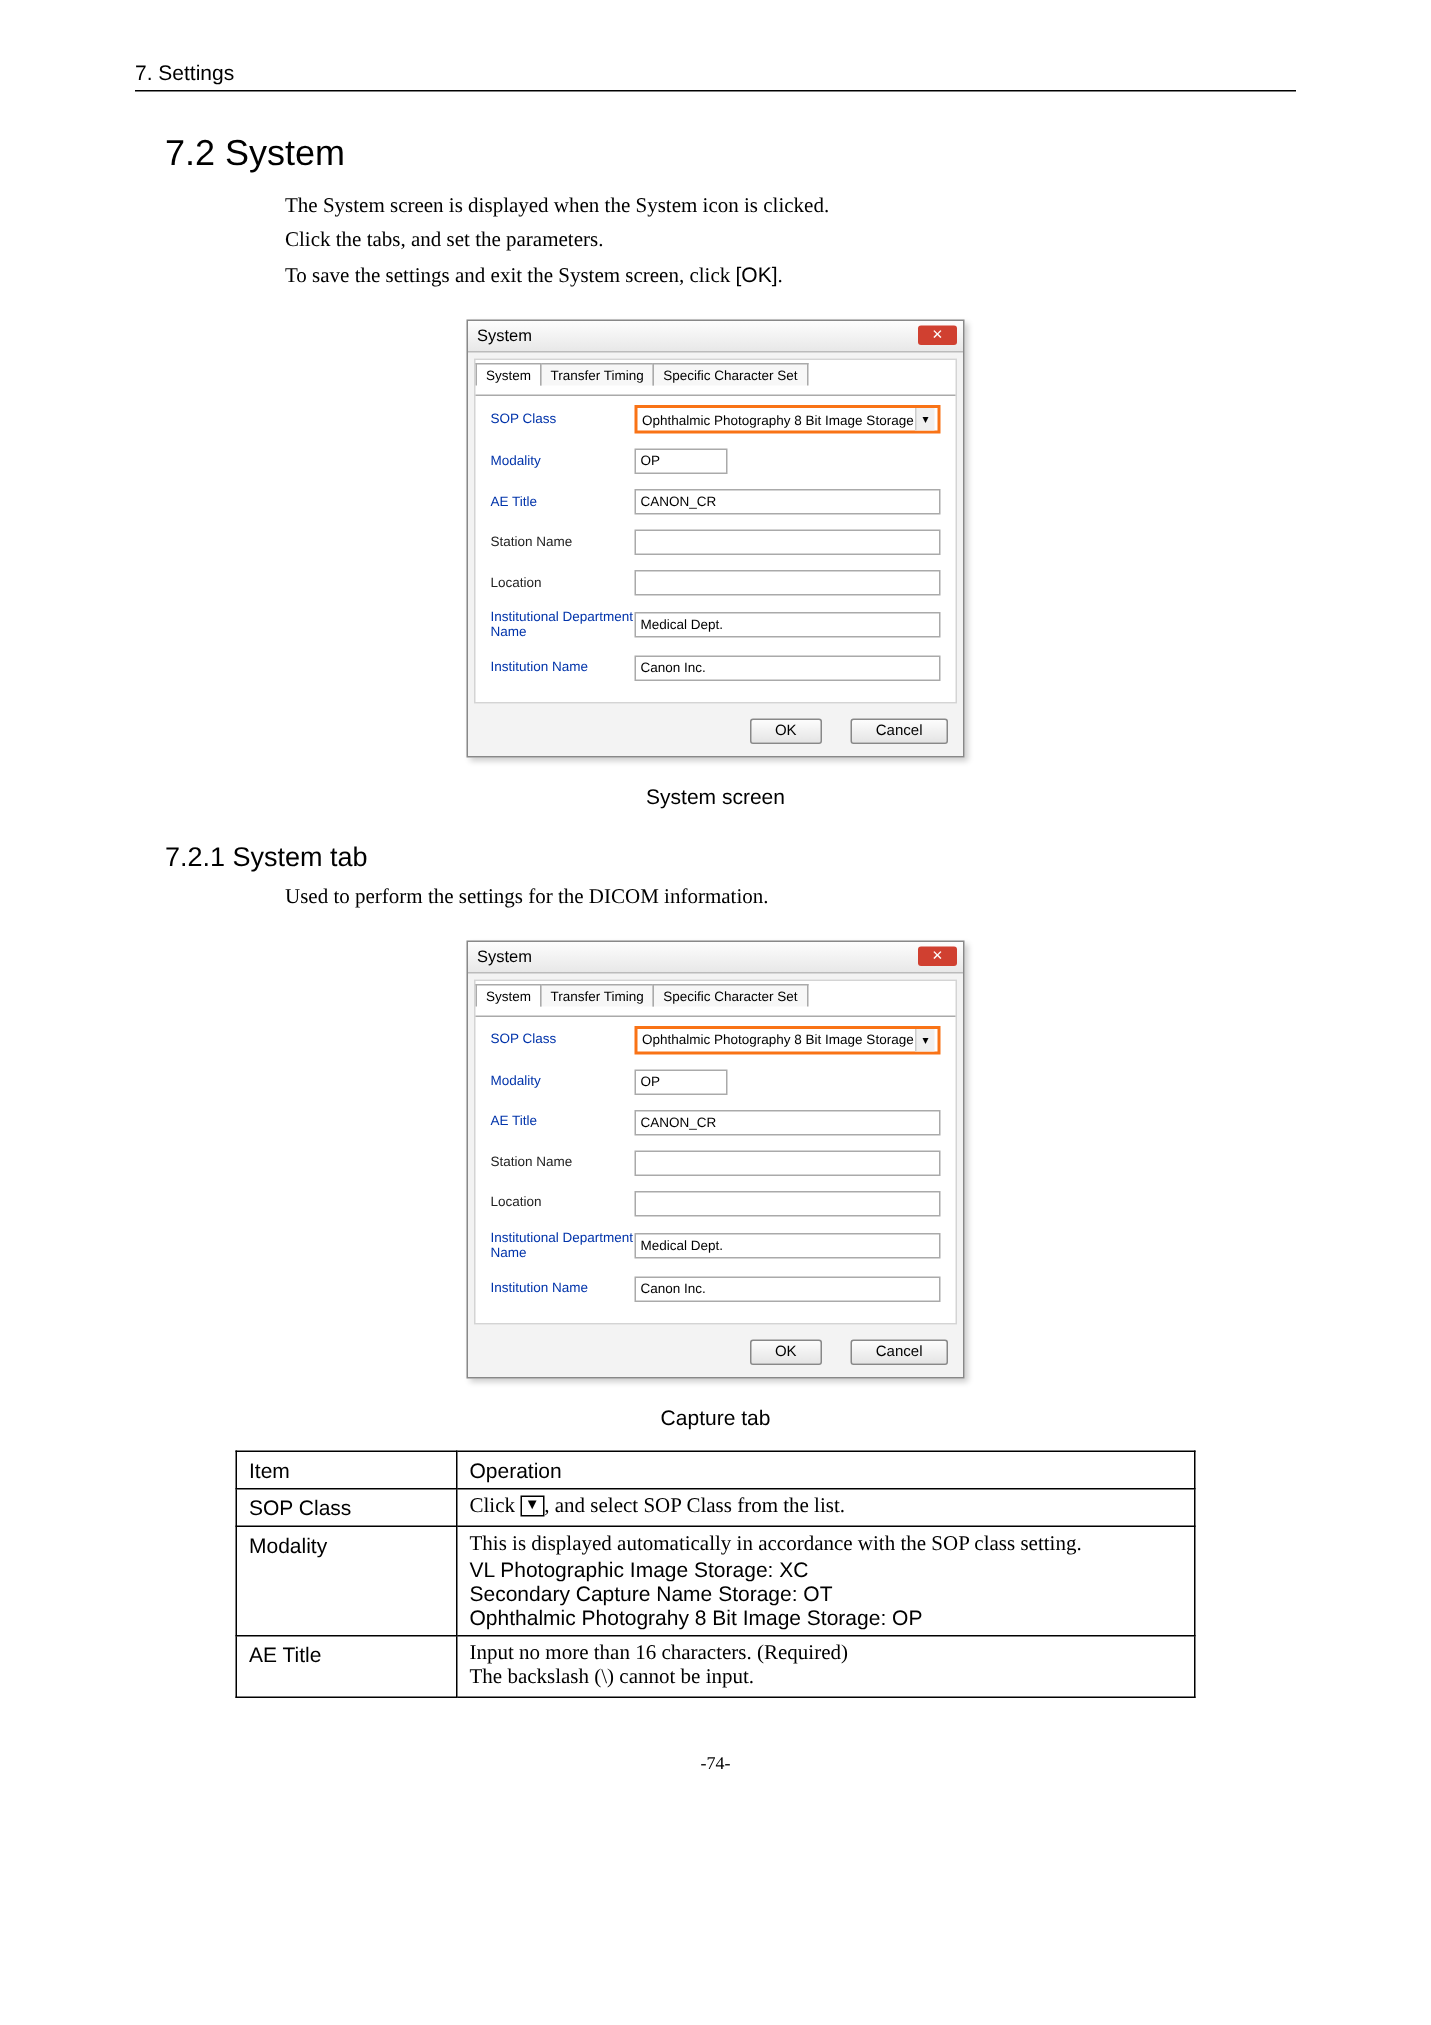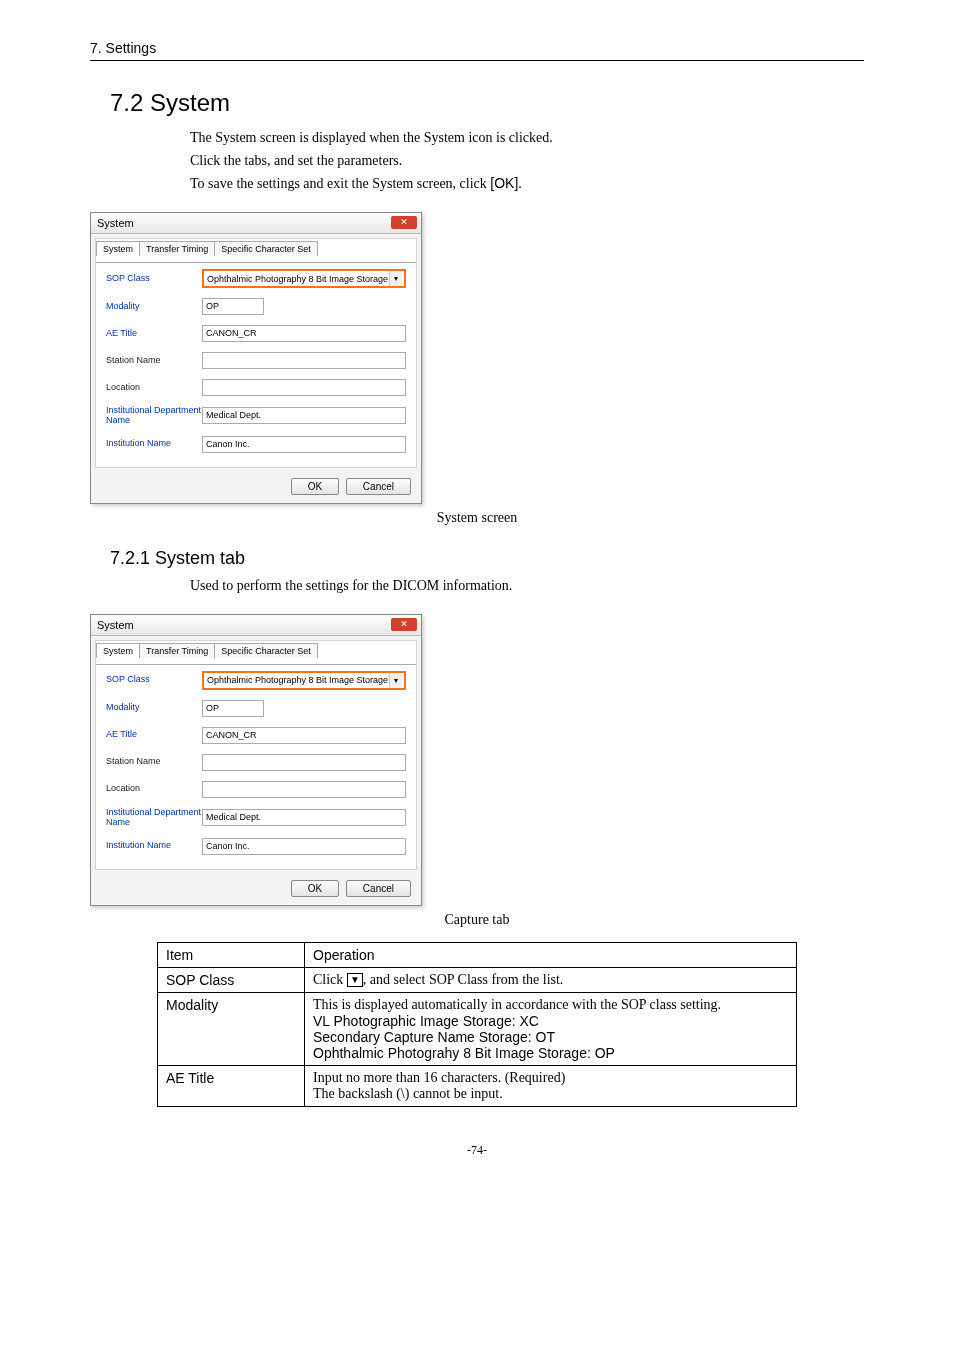--- a/index.html
+++ b/index.html
@@ -30,30 +30,30 @@
     font-size: 18px;
     margin: 22px 0 6px 20px;
   }
   .body-indent {
     margin-left: 100px;
     line-height: 1.5;
   }
   .body-indent p { margin: 2px 0; }
   .sans { font-family: Arial, sans-serif; }
   .caption {
-    font-family: Liberation Serif, serif;
+    font-family: Liberation Sans, sans-serif;
     font-size: 14px;
     text-align: center;
-    margin-top: 6px;
+    margin-top: 18px;
   }
 
   
   .dialog-wrap {
     display: flex;
-    justify-content: flex-start;
+    justify-content: center;
     margin: 18px 0 6px 0;
   }
   .dialog {
     width: 330px;
     border: 1px solid #888;
     background: #f3f3f3;
     font-family: "Segoe UI", Arial, sans-serif;
     font-size: 10px;
     box-shadow: 2px 2px 4px rgba(0,0,0,0.2);
     position: relative;
@@ -154,21 +154,21 @@
   .dialog-footer {
     text-align: right;
     padding: 6px 10px 8px 10px;
   }
   .dlg-btn {
     display: inline-block;
     border: 1px solid #888;
     background: linear-gradient(#fdfdfd,#e4e4e4);
     font-size: 10px;
     padding: 2px 16px;
-    margin-left: 4px;
+    margin-left: 16px;
     border-radius: 2px;
   }
 
   
   table.operation {
     border-collapse: collapse;
     width: 640px;
     margin: 14px auto 0 auto;
     font-size: 14px;
   }

